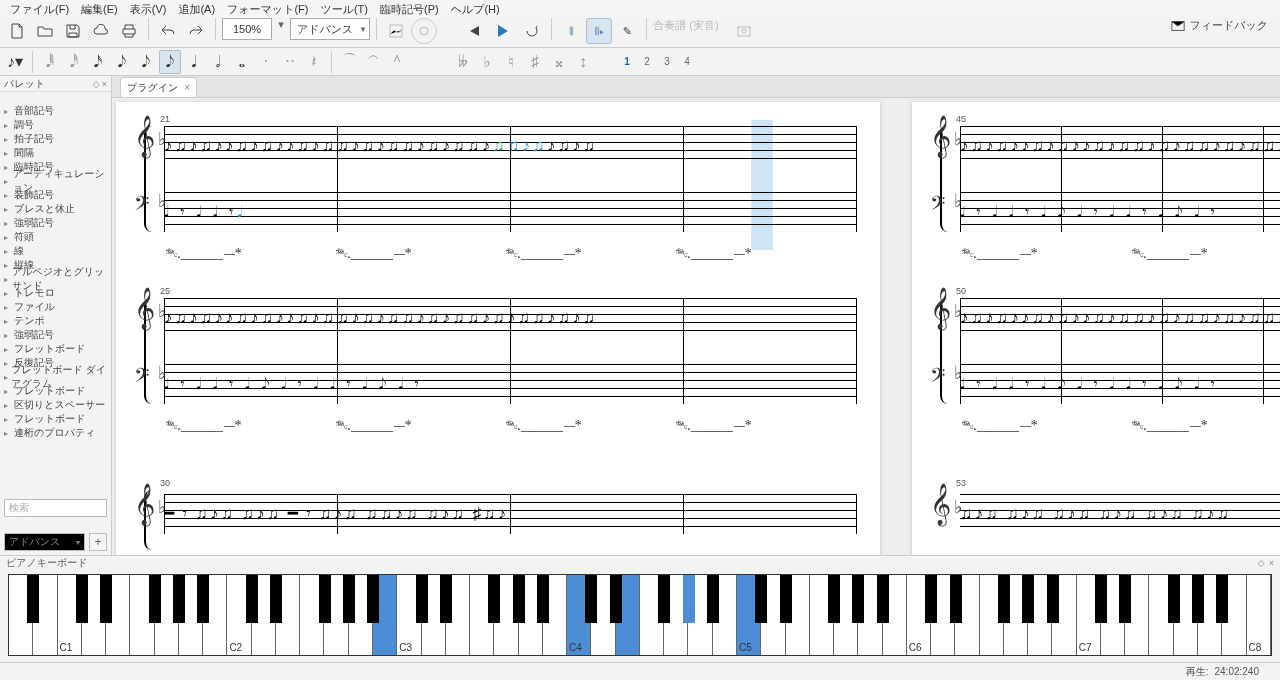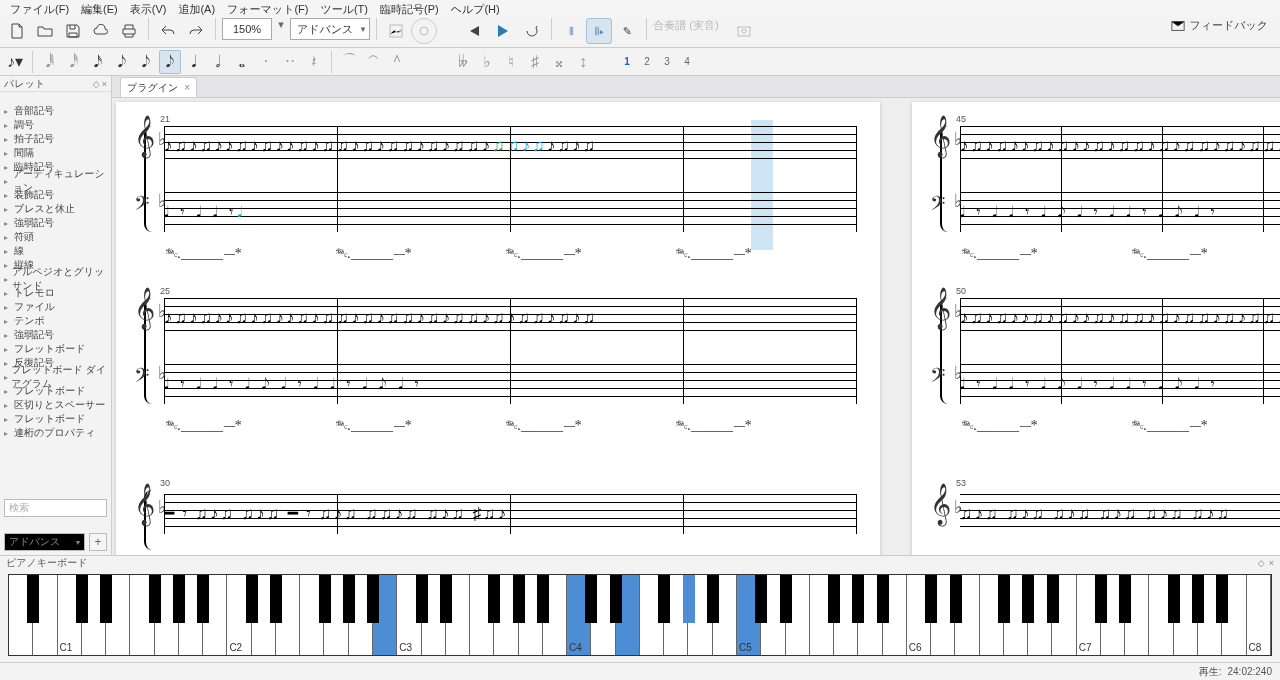--- a/index.html
+++ b/index.html
@@ -67,21 +67,21 @@
 .kbd-head { height:14px; display:flex; align-items:center; padding:0 6px; font-size:10px; color:#555;}
 .kbd-head .ctrls { margin-left:auto; display:flex; gap:4px; font-size:9px; color:#888;}
 .keyboard { margin:4px 8px 6px; height:82px; background:#fff; border:1px solid #333; position:relative; display:flex;}
 .white-key { flex:1; border-right:1px solid #666; position:relative; cursor:pointer;}
 .white-key:last-child { border-right:none;}
 .white-key.hi { background:#4d8dd6;}
 .white-key .label { position:absolute; bottom:2px; left:2px; font-size:10px; color:#333;}
 .black-key { position:absolute; top:0; width:12px; height:48px; background:#000; transform:translateX(-50%); z-index:2; cursor:pointer;}
 .black-key.hi { background:#4d8dd6;}
 
-.status { height:18px; background:#f3f3f4; border-top:1px solid #ccc; display:flex; align-items:center; justify-content:flex-end; padding:0 8px; font-size:10px; color:#555; gap:6px;}
+.status { height:18px; background:#f3f3f4; border-top:1px solid #ccc; display:flex; align-items:center; justify-content:flex-end; padding:0 21px; font-size:10px; color:#555; gap:6px;}
 .disabled-text { color:#bbb;}
 </style>
 </head>
 <body>
 
 <div class="menubar">
   <span>ファイル(F)</span>
   <span>編集(E)</span>
   <span>表示(V)</span>
   <span>追加(A)</span>

